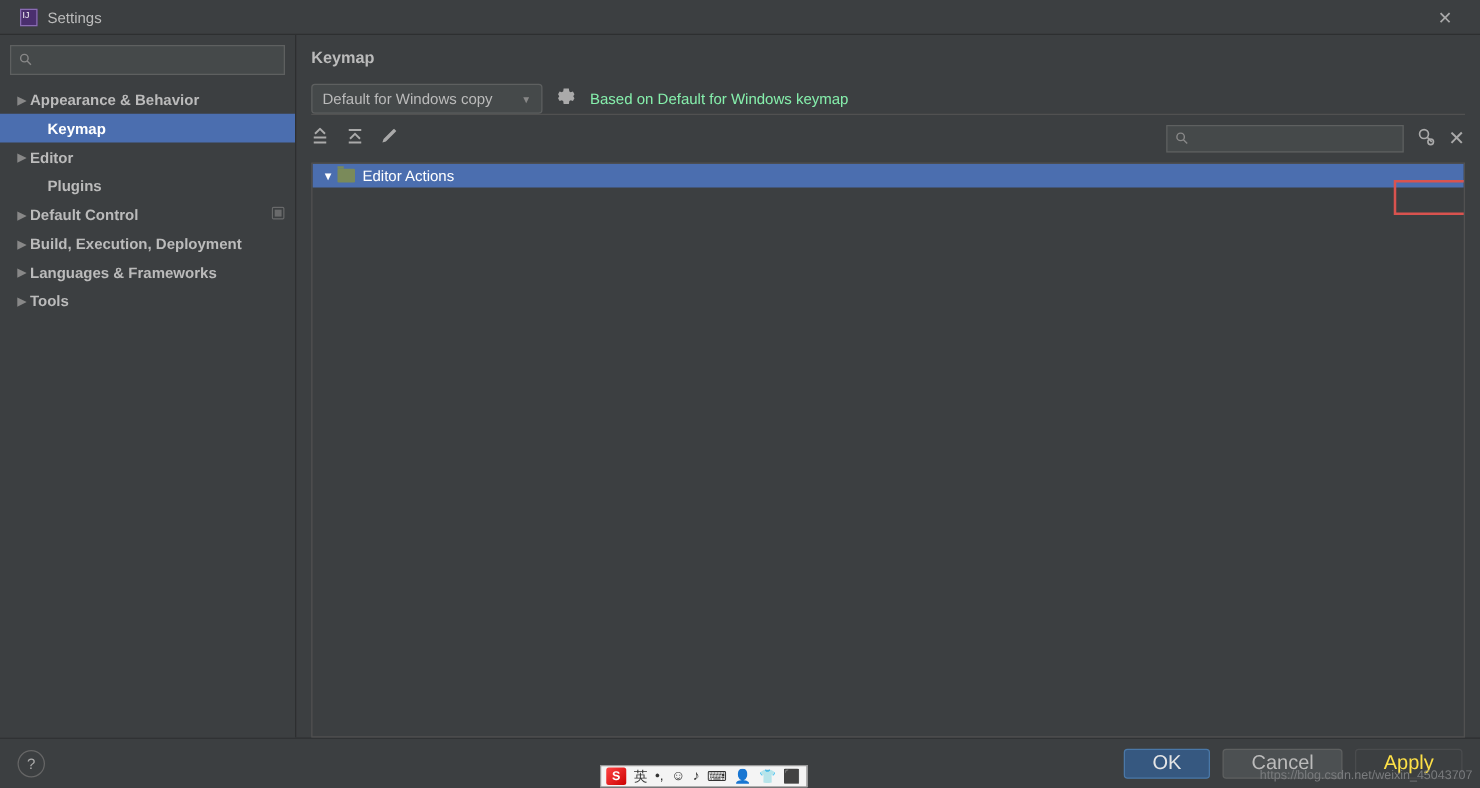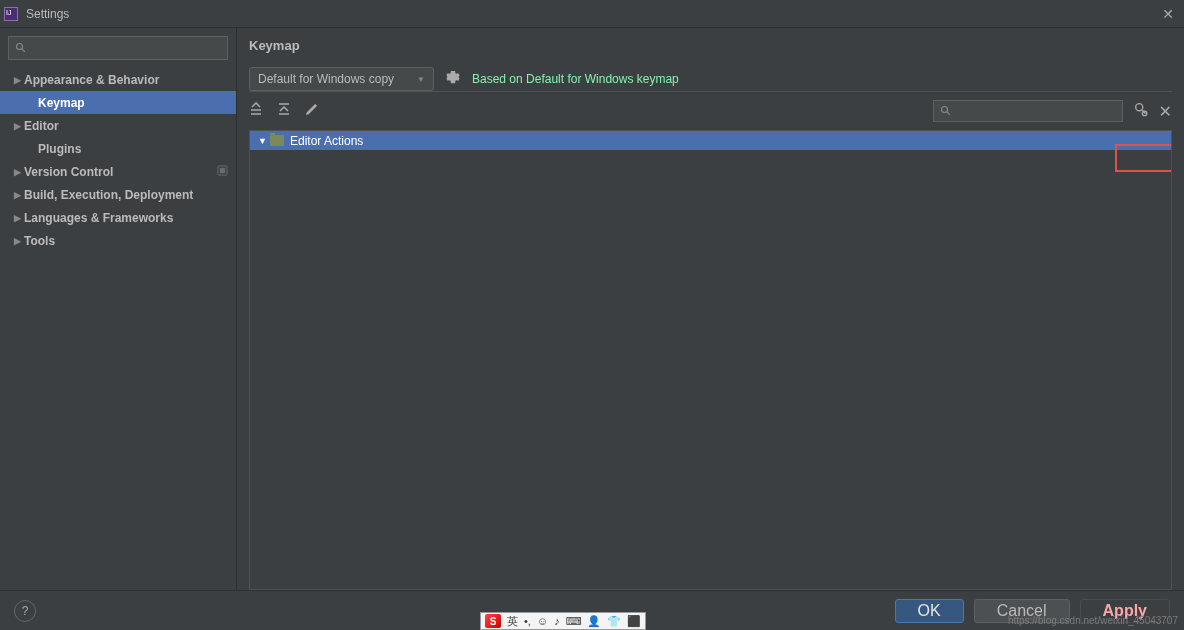--- a/index.html
+++ b/index.html
@@ -1,18 +1,18 @@
 <!DOCTYPE html>
 <html><head>
 <meta charset="utf-8">
 <style>
 * { margin:0; padding:0; box-sizing:border-box; font-family:"Segoe UI",Arial,sans-serif; }
 body { background:#3c3f41; color:#bbbbbb; width:1184px; height:630px; overflow:hidden; position:relative; }
 
-.titlebar { height:28px; display:flex; align-items:center; padding:0 4px; background:#3c3f41; border-bottom:1px solid #2d2f30; }
+.titlebar { height:28px; display:flex; align-items:center; padding:0 16px; background:#3c3f41; border-bottom:1px solid #2d2f30; }
 .titlebar .app-icon { width:14px; height:14px; background:#4a2f6e; border:1px solid #8a6db3; margin-right:8px; position:relative; }
 .titlebar .app-icon::after { content:"IJ"; font-size:7px; color:#fff; position:absolute; top:1px; left:1px; }
 .titlebar .title { font-size:12px; color:#bbbbbb; }
 .titlebar .close { margin-left:auto; font-size:14px; color:#aaaaaa; cursor:pointer; padding:2px 6px; }
 
 .content { display:flex; height:562px; }
 
 .sidebar { width:237px; background:#3c3f41; border-right:1px solid #2d2f30; display:flex; flex-direction:column; }
 .side-search { margin:8px; height:24px; background:#45494a; border:1px solid #5e6060; display:flex; align-items:center; padding:0 6px; }
 .side-search svg { width:12px; height:12px; }
@@ -49,21 +49,21 @@
 .tree-row.child { padding-left:48px; color:#bbbbbb; }
 .shortcut-box { margin-left:auto; background:#c9b96a; border:1px solid #7a6f3a; color:#000; font-size:11px; padding:0 3px; height:15px; line-height:14px; }
 .highlight-rect { position:absolute; border:2px solid #d9534f; pointer-events:none; }
 
 .footer { height:40px; display:flex; align-items:center; padding:0 14px; border-top:1px solid #2d2f30; }
 .help-btn { width:22px; height:22px; border-radius:11px; border:1px solid #666; color:#aaa; display:flex; align-items:center; justify-content:center; font-size:12px; cursor:pointer; background:#3c3f41; }
 .footer .btns { margin-left:auto; display:flex; gap:10px; }
 .fbtn { height:24px; padding:0 22px; font-size:16px; border-radius:3px; display:flex; align-items:center; justify-content:center; cursor:pointer; }
 .fbtn.ok { background:#365880; border:1px solid #4a78a8; color:#e6e6e6; }
 .fbtn.plain { background:#4c5052; border:1px solid #5e6060; color:#bbbbbb; }
-.fbtn.dim { background:transparent; border:1px solid #4a4c4e; color:#fca5a5;font-weight:bold; }
+.fbtn.dim { background:transparent; border:1px solid #4a4c4e; color:#fde047; }
 
 .ime-bar { position:absolute; bottom:0; left:480px; height:18px; background:#f4f4f4; border:1px solid #999; display:flex; align-items:center; padding:0 4px; gap:6px; }
 .ime-s { width:16px; height:14px; background:linear-gradient(135deg,#f44,#c00); color:#fff; font-size:10px; font-weight:700; display:flex; align-items:center; justify-content:center; border-radius:2px; }
 .ime-glyph { font-size:11px; color:#333; }
 .watermark { position:absolute; right:6px; bottom:4px; font-size:10px; color:#7a7c7e; }
 </style>
 </head>
 <body>
 
 <div class="titlebar">
@@ -92,21 +92,21 @@
       <div class="nav-item bold">
           <span class="arrow">▶</span>
           <span>Editor</span>
         </div>
       <div class="nav-item bold indent">
           <span class="arrow"></span>
           <span>Plugins</span>
         </div>
       <div class="nav-item bold">
           <span class="arrow">▶</span>
-          <span>Version Control</span>
+          <span>Default Control</span>
           <span class="trail-icon"><svg width="11" height="11" viewBox="0 0 12 12">
               <rect x="1" y="1" width="10" height="10" rx="1" fill="none" stroke="#888"></rect>
               <rect x="3" y="3" width="6" height="6" fill="#888"></rect>
             </svg></span>
         </div>
       <div class="nav-item bold">
           <span class="arrow">▶</span>
           <span>Build, Execution, Deployment</span>
         </div>
       <div class="nav-item bold">

